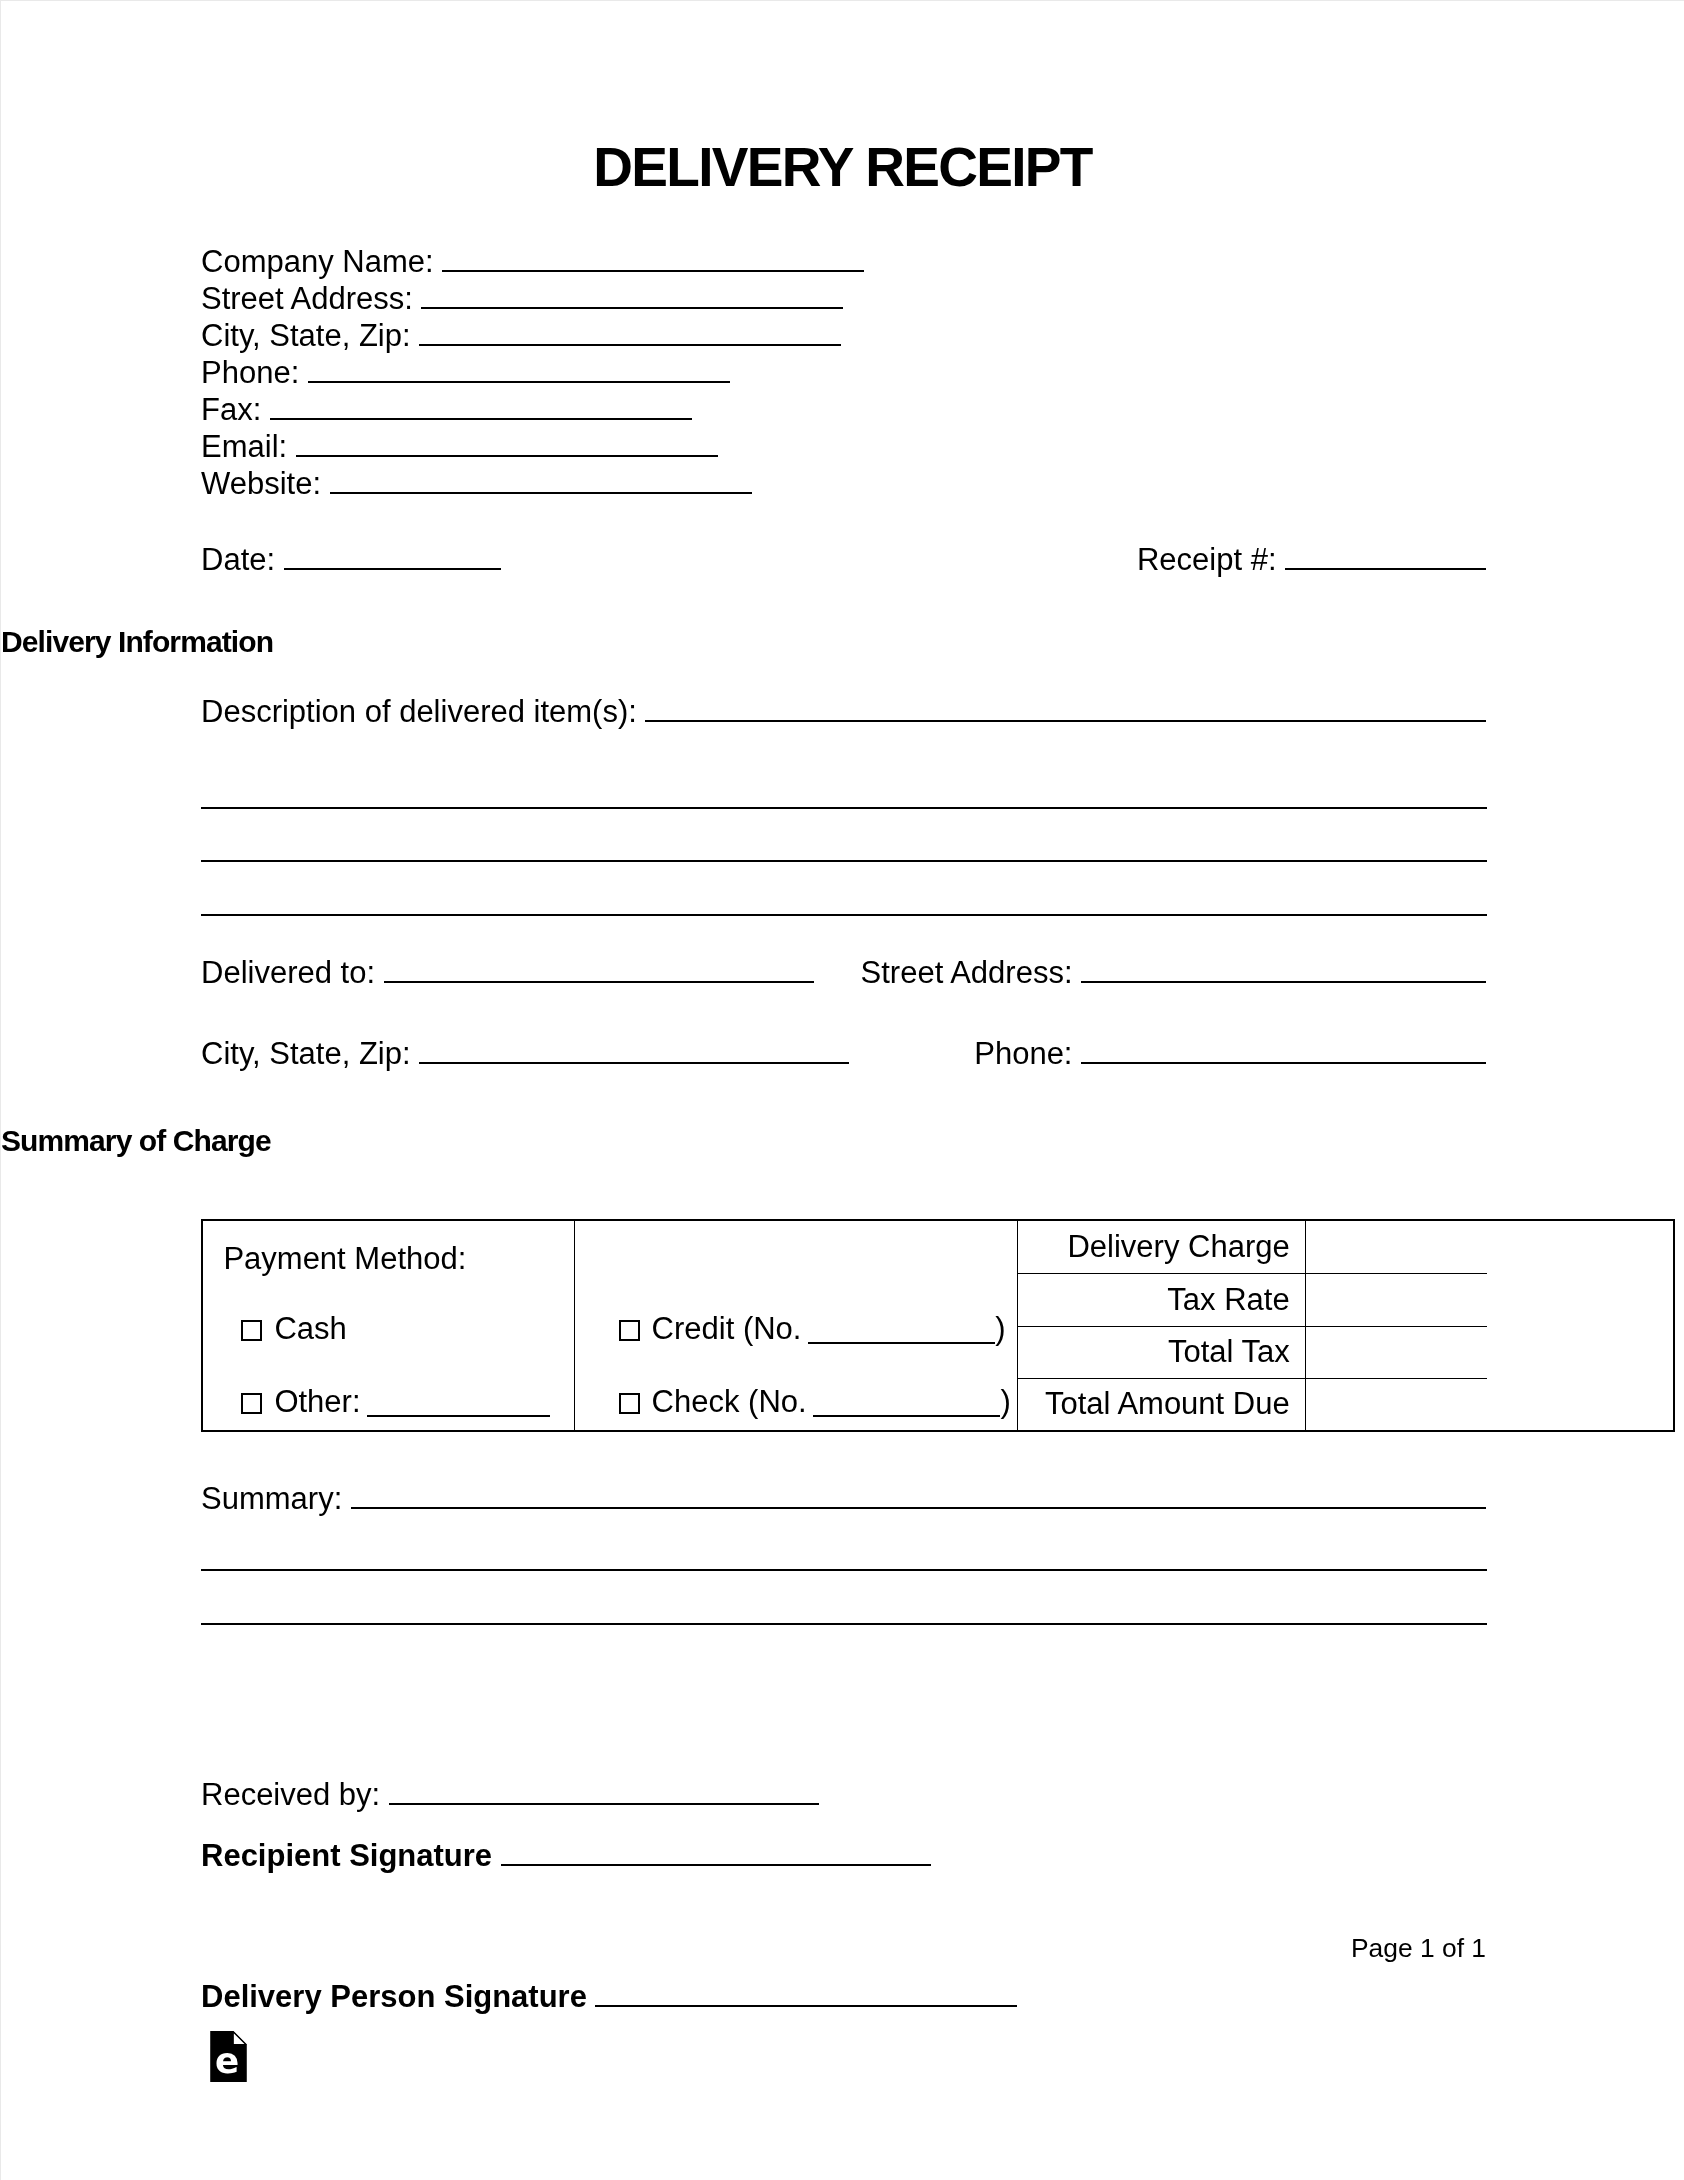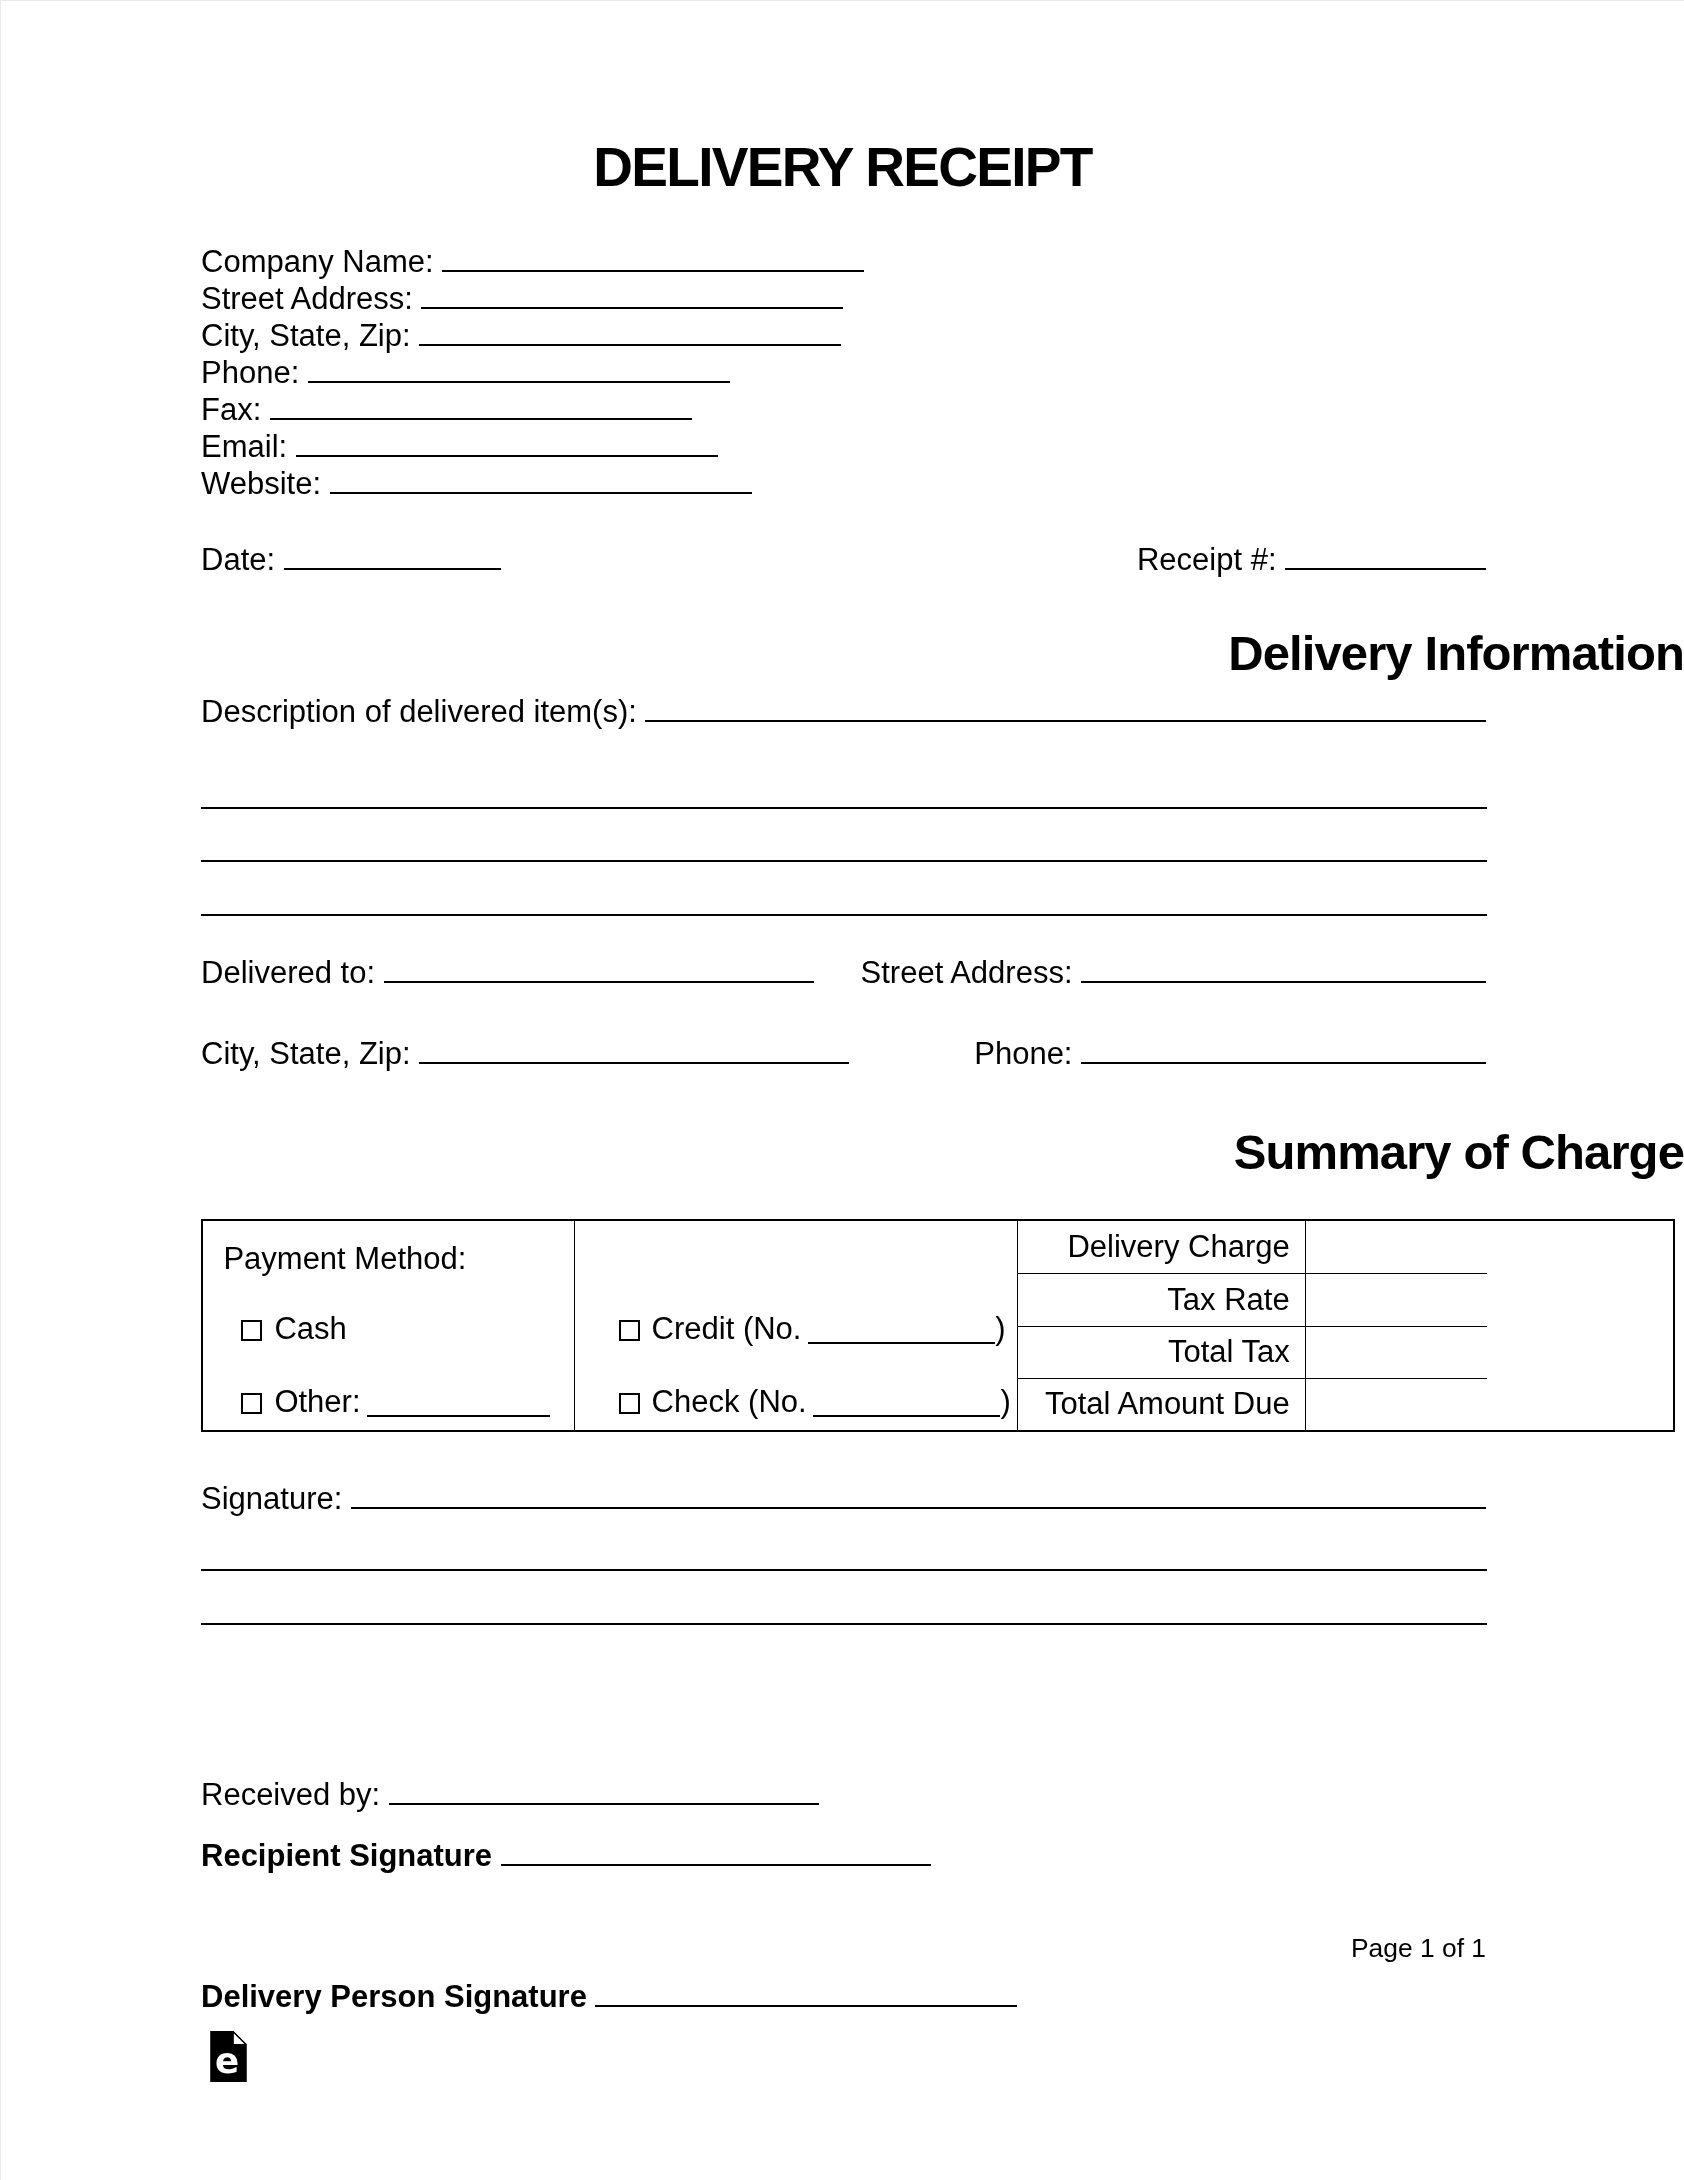--- a/index.html
+++ b/index.html
@@ -10,22 +10,22 @@
     background:#fff;
     border:0.9px solid #e9e9e9;
     font-family:"Liberation Sans","DejaVu Sans",sans-serif;
     font-size:31px; color:#000;
   }
   .title {
     position:absolute; top:134px; left:0; right:0;
     text-align:center; font-size:55px; font-weight:bold; letter-spacing:-1.7px;
   }
   .h2 {
-    position:absolute; left:0; right:0; text-align:right;
-    font-size:49px; font-weight:bold; letter-spacing:-0.9px;
+    position:absolute; left:0; right:0; text-align:left;
+    font-size:30px; font-weight:bold; letter-spacing:-0.9px;
   }
   .block { position:absolute; left:200px; right:198px; }
   .row { position:absolute; left:200px; right:198px; display:flex; align-items:baseline; line-height:37px; white-space:nowrap; }
   .frow { display:flex; align-items:baseline; line-height:37px; white-space:nowrap; }
   .ul { display:inline-block; height:0; border-bottom:2.6px solid #000; margin-bottom:-5.1px; margin-left:8.5px; }
   .w495 { width:422px; } .w505 { width:430px; } .w476 { width:405px; }
   .w255 { width:217px; } .w236 { width:201px; } .w220 { width:187px; } .w215 { width:183px; }
   .fill { flex:1; }
   .spacer { margin-left:auto; }
   .hr { position:absolute; left:200px; width:1286px; border-top:2.6px solid #000; }
@@ -155,21 +155,21 @@
     <div class="charge-value"></div>
     <div class="charge-label bt">Tax Rate</div>
     <div class="charge-value bt"></div>
     <div class="charge-label bt">Total Tax</div>
     <div class="charge-value bt"></div>
     <div class="charge-label bt">Total Amount Due</div>
     <div class="charge-value bt"></div>
   </div>
 
   <div class="row" style="top:1479px;">
-    <span>Signature:</span>
+    <span>Summary:</span>
     <span class="ul fill"></span>
   </div>
   <div class="hr" style="top:1568px;"></div>
   <div class="hr" style="top:1622px;"></div>
 
   <div class="row" style="top:1751px;margin-top:24px;">
     <span>Received by:</span>
     <span class="ul w505"></span>
   </div>
   <div class="row bold" style="top:1836px;">

